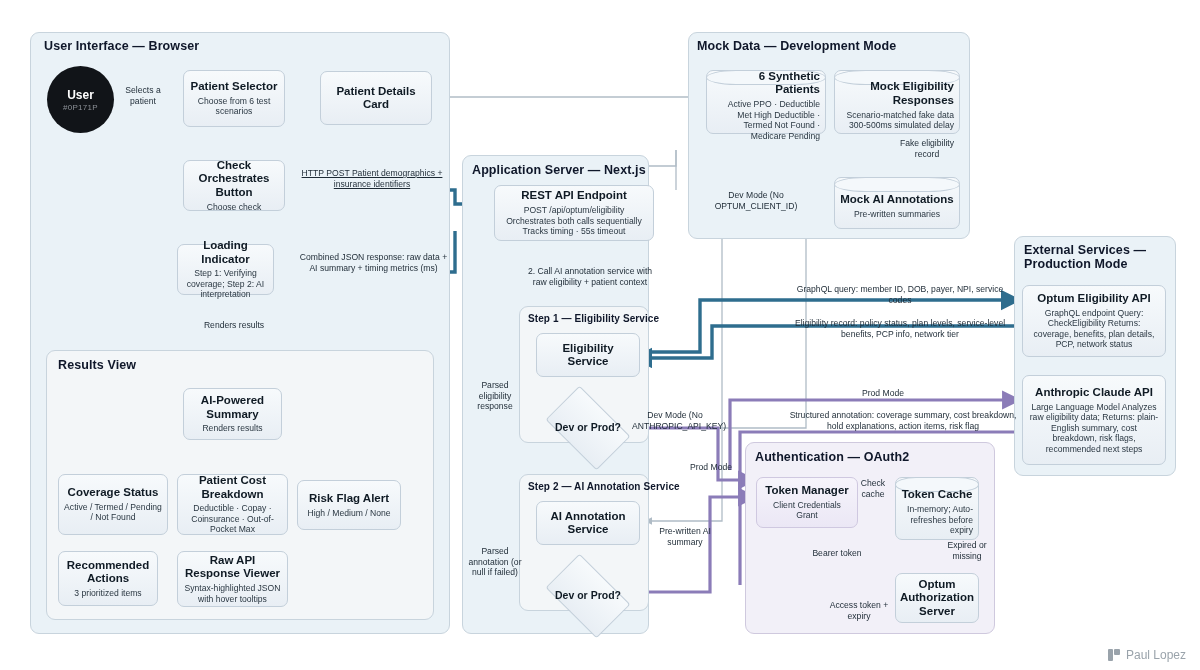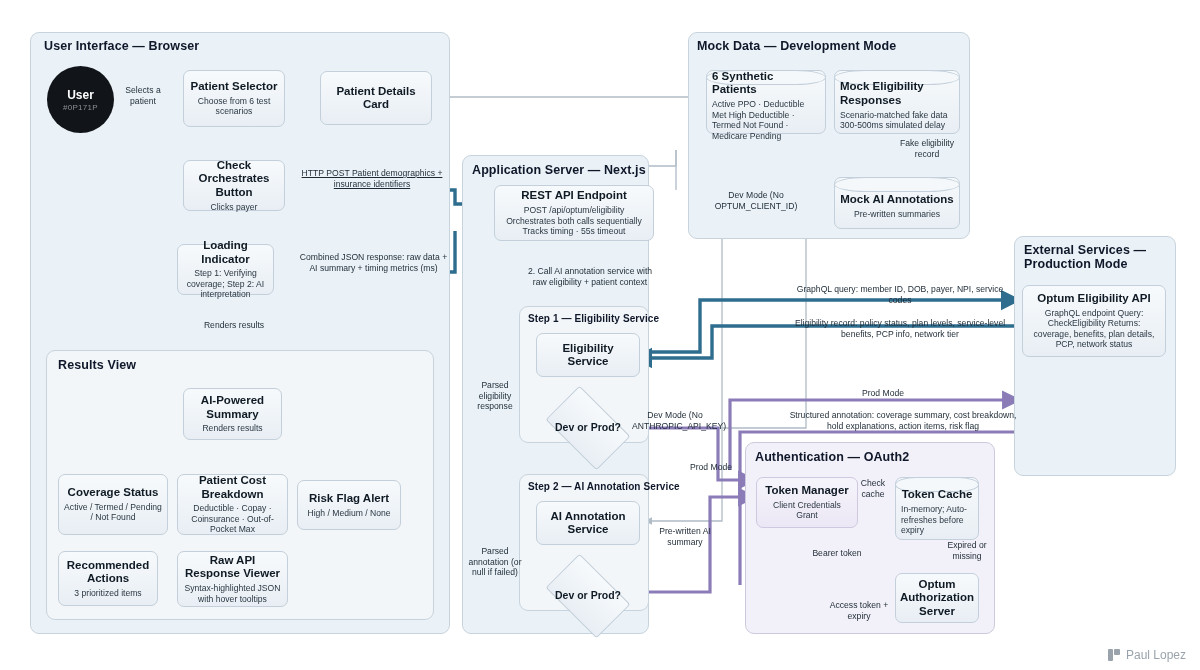--- a/index.html
+++ b/index.html
@@ -19,21 +19,21 @@
         text-align:center;padding:4px 5px;}
   .node .t{font-weight:bold;color:#0f1a24;font-size:11.5px;line-height:1.16;}
   .node .s{color:#2a3742;font-size:8.6px;line-height:1.22;margin-top:2.5px;}
   .node.lilac{background:linear-gradient(180deg,#f6f4fb 0%,#ebe7f5 100%);border-color:#cfc8e0;}
 
   .cyl{position:absolute;box-sizing:border-box;border:1px solid #c3cfda;border-radius:7px;
        background:linear-gradient(180deg,#f7fafc 0%,#e8eef4 100%);}
   .cyl .cap{position:absolute;left:-1px;right:-1px;top:-1px;height:13px;border:1px solid #c3cfda;
             border-radius:50%/100%;background:#f4f8fb;}
   .cyl .body{position:absolute;left:0;right:0;top:0;bottom:0;display:flex;flex-direction:column;
-             align-items:center;justify-content:center;text-align:left;padding:10px 5px 3px;}
+             align-items:center;justify-content:center;text-align:right;padding:10px 5px 3px;}
   .cyl .t{font-weight:bold;color:#0f1a24;font-size:11.5px;line-height:1.16;}
   .cyl .s{color:#2a3742;font-size:8.6px;line-height:1.22;margin-top:2.5px;}
 
   .diamond{position:absolute;display:flex;align-items:center;justify-content:center;}
   .diamond .dshape{position:absolute;left:0;top:0;width:100%;height:100%;
       background:linear-gradient(180deg,#f7fafc 0%,#e8eef4 100%);border:1px solid #c3cfda;
       transform:rotate(45deg);border-radius:3px;box-sizing:border-box;}
   .diamond .dtext{position:relative;font-weight:bold;font-size:10.5px;color:#0f1a24;
       text-align:center;line-height:1.1;}
 
@@ -147,21 +147,21 @@
     <div class="t">Patient Selector</div>
     <div class="s">Choose from 6 test scenarios</div>
   </div>
 
   <div class="node" style="left:320px;top:71px;width:112px;height:54px;">
     <div class="t">Patient Details Card</div>
   </div>
 
   <div class="node" style="left:183px;top:160px;width:102px;height:51px;">
     <div class="t">Check Orchestrates Button</div>
-    <div class="s">Clicks payer</div>
+    <div class="s">Choose check</div>
   </div>
 
   <div class="node" style="left:177px;top:244px;width:97px;height:51px;">
     <div class="t">Loading Indicator</div>
     <div class="s">Step 1: Verifying coverage; Step 2: AI interpretation</div>
   </div>
 
   <div class="elabel" style="left:112px;top:85px;width:62px;">Selects a patient</div>
   <div class="elabel" style="left:296px;top:168px;width:152px;text-decoration:underline;">HTTP POST Patient demographics + insurance identifiers</div>
   <div class="elabel" style="left:296px;top:252px;width:155px;text-align:center;">Combined JSON response: raw data + AI summary + timing metrics (ms)</div>
@@ -271,20 +271,24 @@
   <div class="elabel" style="left:704px;top:190px;width:104px;">Dev Mode (No OPTUM_CLIENT_ID)</div>
 
   <div class="group" style="left:1014px;top:236px;width:160px;height:238px;"></div>
   <div class="group-title" style="left:1024px;top:243px;width:130px;">External Services — Production Mode</div>
 
   <div class="node" style="left:1022px;top:285px;width:144px;height:72px;">
     <div class="t">Optum Eligibility API</div>
     <div class="s">GraphQL endpoint Query: CheckEligibility Returns: coverage, benefits, plan details, PCP, network status</div>
   </div>
 
+  <div class="node" style="left:1022px;top:375px;width:144px;height:90px;">
+    <div class="t">Anthropic Claude API</div>
+    <div class="s">Large Language Model Analyzes raw eligibility data; Returns: plain-English summary, cost breakdown, risk flags, recommended next steps</div>
+  </div>
 
   <div class="elabel" style="left:786px;top:284px;width:228px;">GraphQL query: member ID, DOB, payer, NPI, service codes</div>
   <div class="elabel" style="left:786px;top:318px;width:228px;">Eligibility record: policy status, plan levels, service-level benefits, PCP info, network tier</div>
   <div class="elabel" style="left:852px;top:388px;width:62px;">Prod Mode</div>
   <div class="elabel" style="left:788px;top:410px;width:230px;">Structured annotation: coverage summary, cost breakdown, hold explanations, action items, risk flag</div>
 
   <div class="group purple" style="left:745px;top:442px;width:248px;height:190px;"></div>
   <div class="group-title" style="left:755px;top:450px;">Authentication — OAuth2</div>
 
   <div class="node lilac" style="left:756px;top:477px;width:102px;height:51px;">

